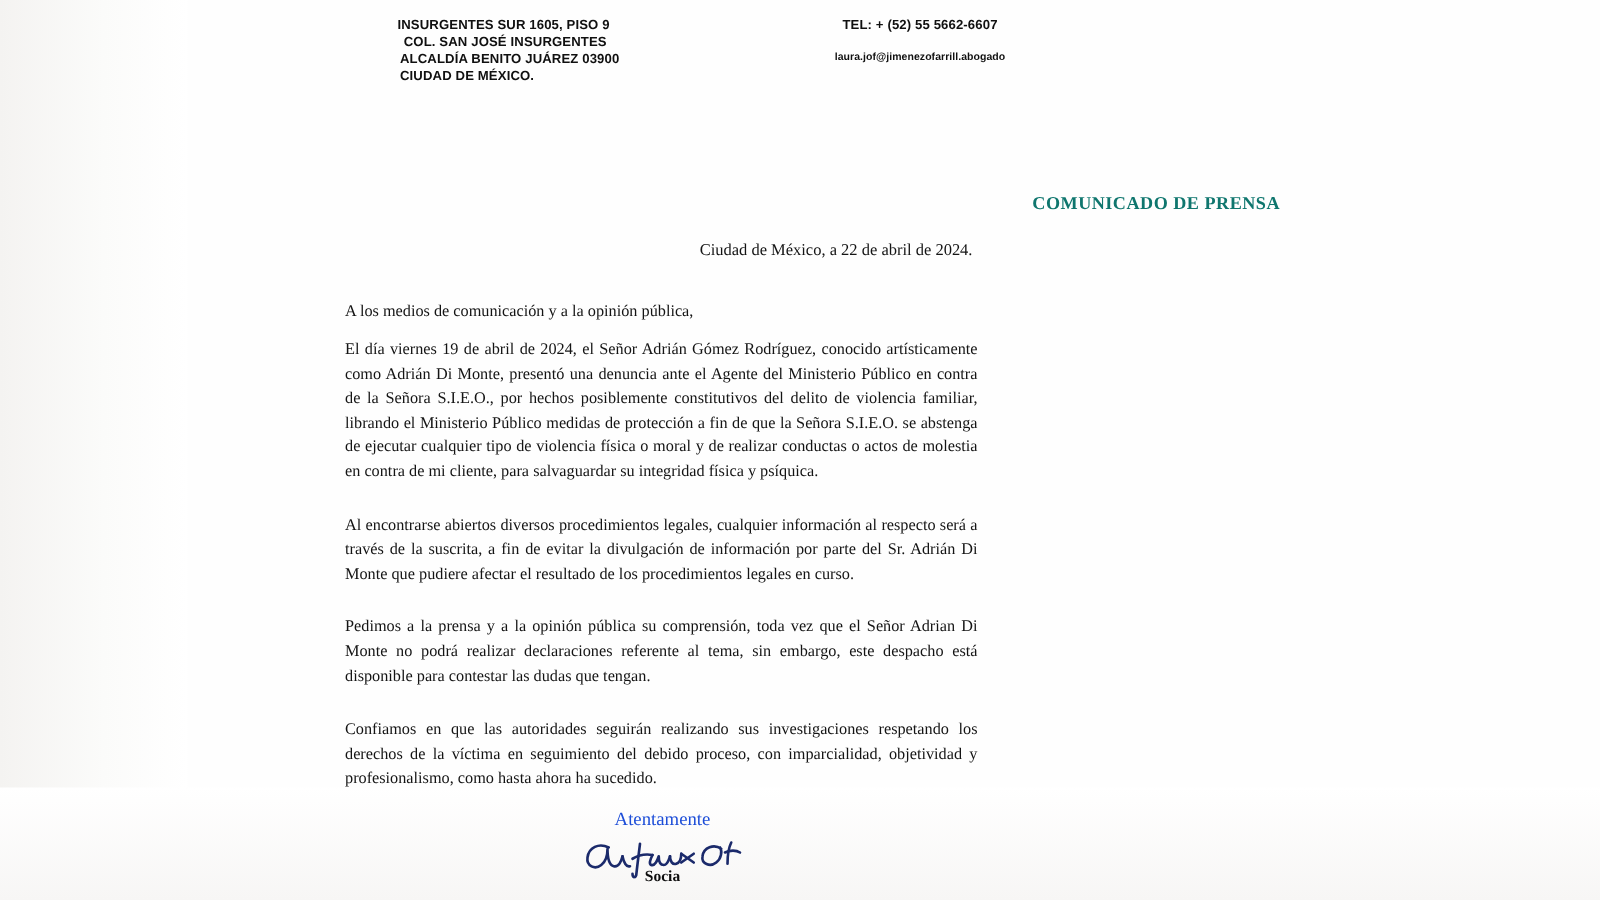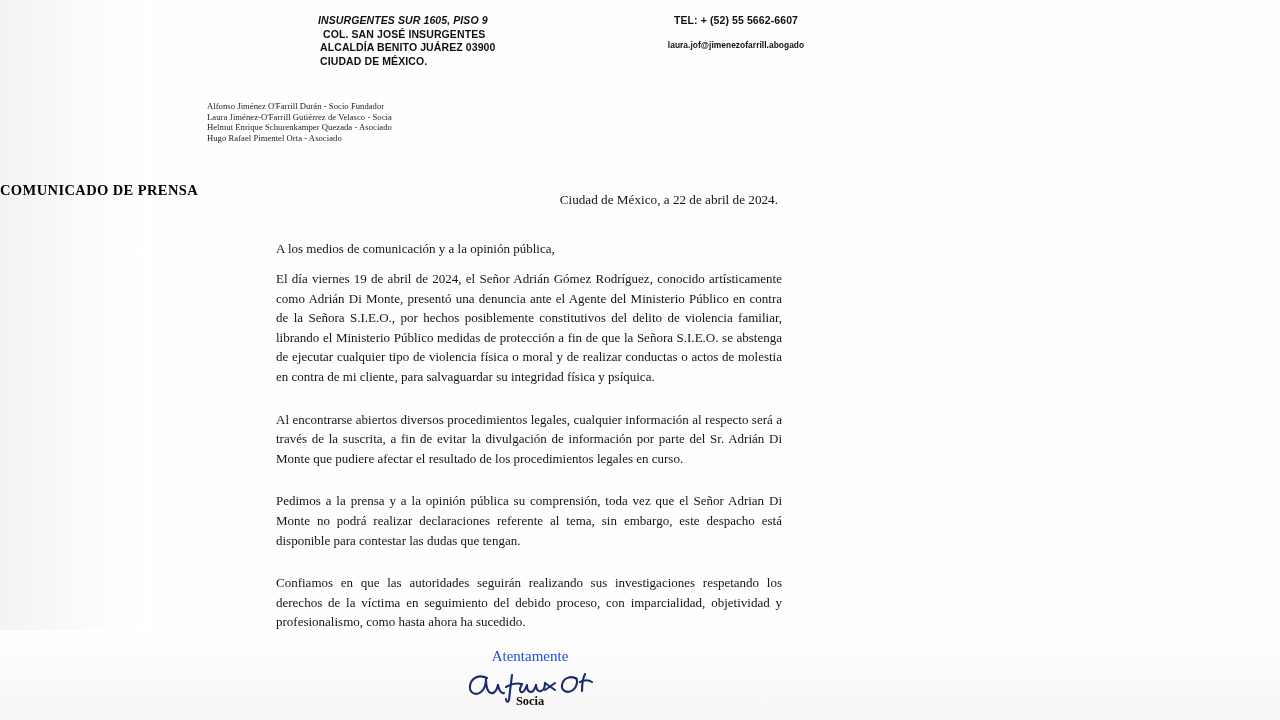--- a/index.html
+++ b/index.html
@@ -45,21 +45,21 @@
   }
   .lh-address {
     width: 268px;
     font-family: "Liberation Sans", "DejaVu Sans", sans-serif;
     font-weight: 700;
     font-size: 10.5px;
     line-height: 13.5px;
     letter-spacing: .1px;
     color: #101010;
   }
-  .lh-address .ln-1 { margin-left: 0px; font-style: italic; }
+  .lh-address .ln-1 { margin-left: 0px; }
   .lh-address .ln-2 { margin-left: 5px; }
   .lh-address .ln-3 { margin-left: 2px; }
   .lh-address .ln-4 { margin-left: 2px; }
 
   .lh-contact {
     width: 300px;
     text-align: center;
     font-family: "Liberation Sans", "DejaVu Sans", sans-serif;
     color: #101010;
   }
@@ -88,27 +88,26 @@
     color: #1a1a1a;
     letter-spacing: .05px;
   }
 
   
   .doc-title {
     position: absolute;
     left: 0;
     top: 155px;
     width: 1024px;
-    text-align: left;
+    text-align: right;
     font-family: "Liberation Serif", "DejaVu Serif", serif;
     font-weight: 700;
     font-size: 14.5px;
     letter-spacing: .4px;
-    color: #000000;
-    margin-top: 27px;
+    color: #0f766e;
   }
 
   
   .date-line {
     position: absolute;
     right: 502px;
     top: 192px;
     font-size: 13.2px;
     color: #141414;
     white-space: nowrap;
@@ -195,26 +194,20 @@
       <div class="ln-4">CIUDAD DE MÉXICO.</div>
     </div>
 
     <div class="lh-contact">
       <div class="tel">TEL: + (52) 55 5662-6607</div>
       <div class="email">laura.jof@jimenezofarrill.abogado</div>
     </div>
 
   </div>
 
-  <div class="partners">
-    <div>Alfonso Jiménez O'Farrill Durán - Socio Fundador</div>
-    <div>Laura Jiménez-O'Farrill Gutiérrez de Velasco - Socia</div>
-    <div>Helmut Enrique Schurenkamper Quezada - Asociado</div>
-    <div>Hugo Rafael Pimentel Orta - Asociado</div>
-  </div>
 
   <div class="doc-title">COMUNICADO DE PRENSA</div>
 
   <div class="date-line">Ciudad de México, a 22 de abril de 2024.</div>
 
   <div class="body-block">
     <div class="salutation">A los medios de comunicación y a la opinión pública,</div>
     <p class="para">El día  viernes 19 de abril de 2024, el Señor Adrián Gómez Rodríguez, conocido artísticamente como Adrián Di Monte, presentó una denuncia ante el Agente del Ministerio Público en contra de la Señora S.I.E.O., por hechos posiblemente constitutivos del delito de violencia familiar, librando el Ministerio Público medidas de protección a fin de que la Señora S.I.E.O. se abstenga de ejecutar cualquier tipo de violencia física o moral y de realizar conductas o actos de molestia en contra de mi cliente, para salvaguardar su integridad física y psíquica.</p>
     <p class="para">Al encontrarse abiertos diversos procedimientos legales, cualquier información al respecto será a través de la suscrita, a fin de evitar la divulgación de información por parte del Sr. Adrián Di Monte que pudiere afectar el resultado de los procedimientos legales en curso.</p>
     <p class="para">Pedimos a la prensa y a la opinión pública su comprensión, toda vez que el Señor Adrian Di Monte no podrá realizar declaraciones referente al tema, sin embargo, este despacho está disponible para contestar las dudas que tengan.</p>

